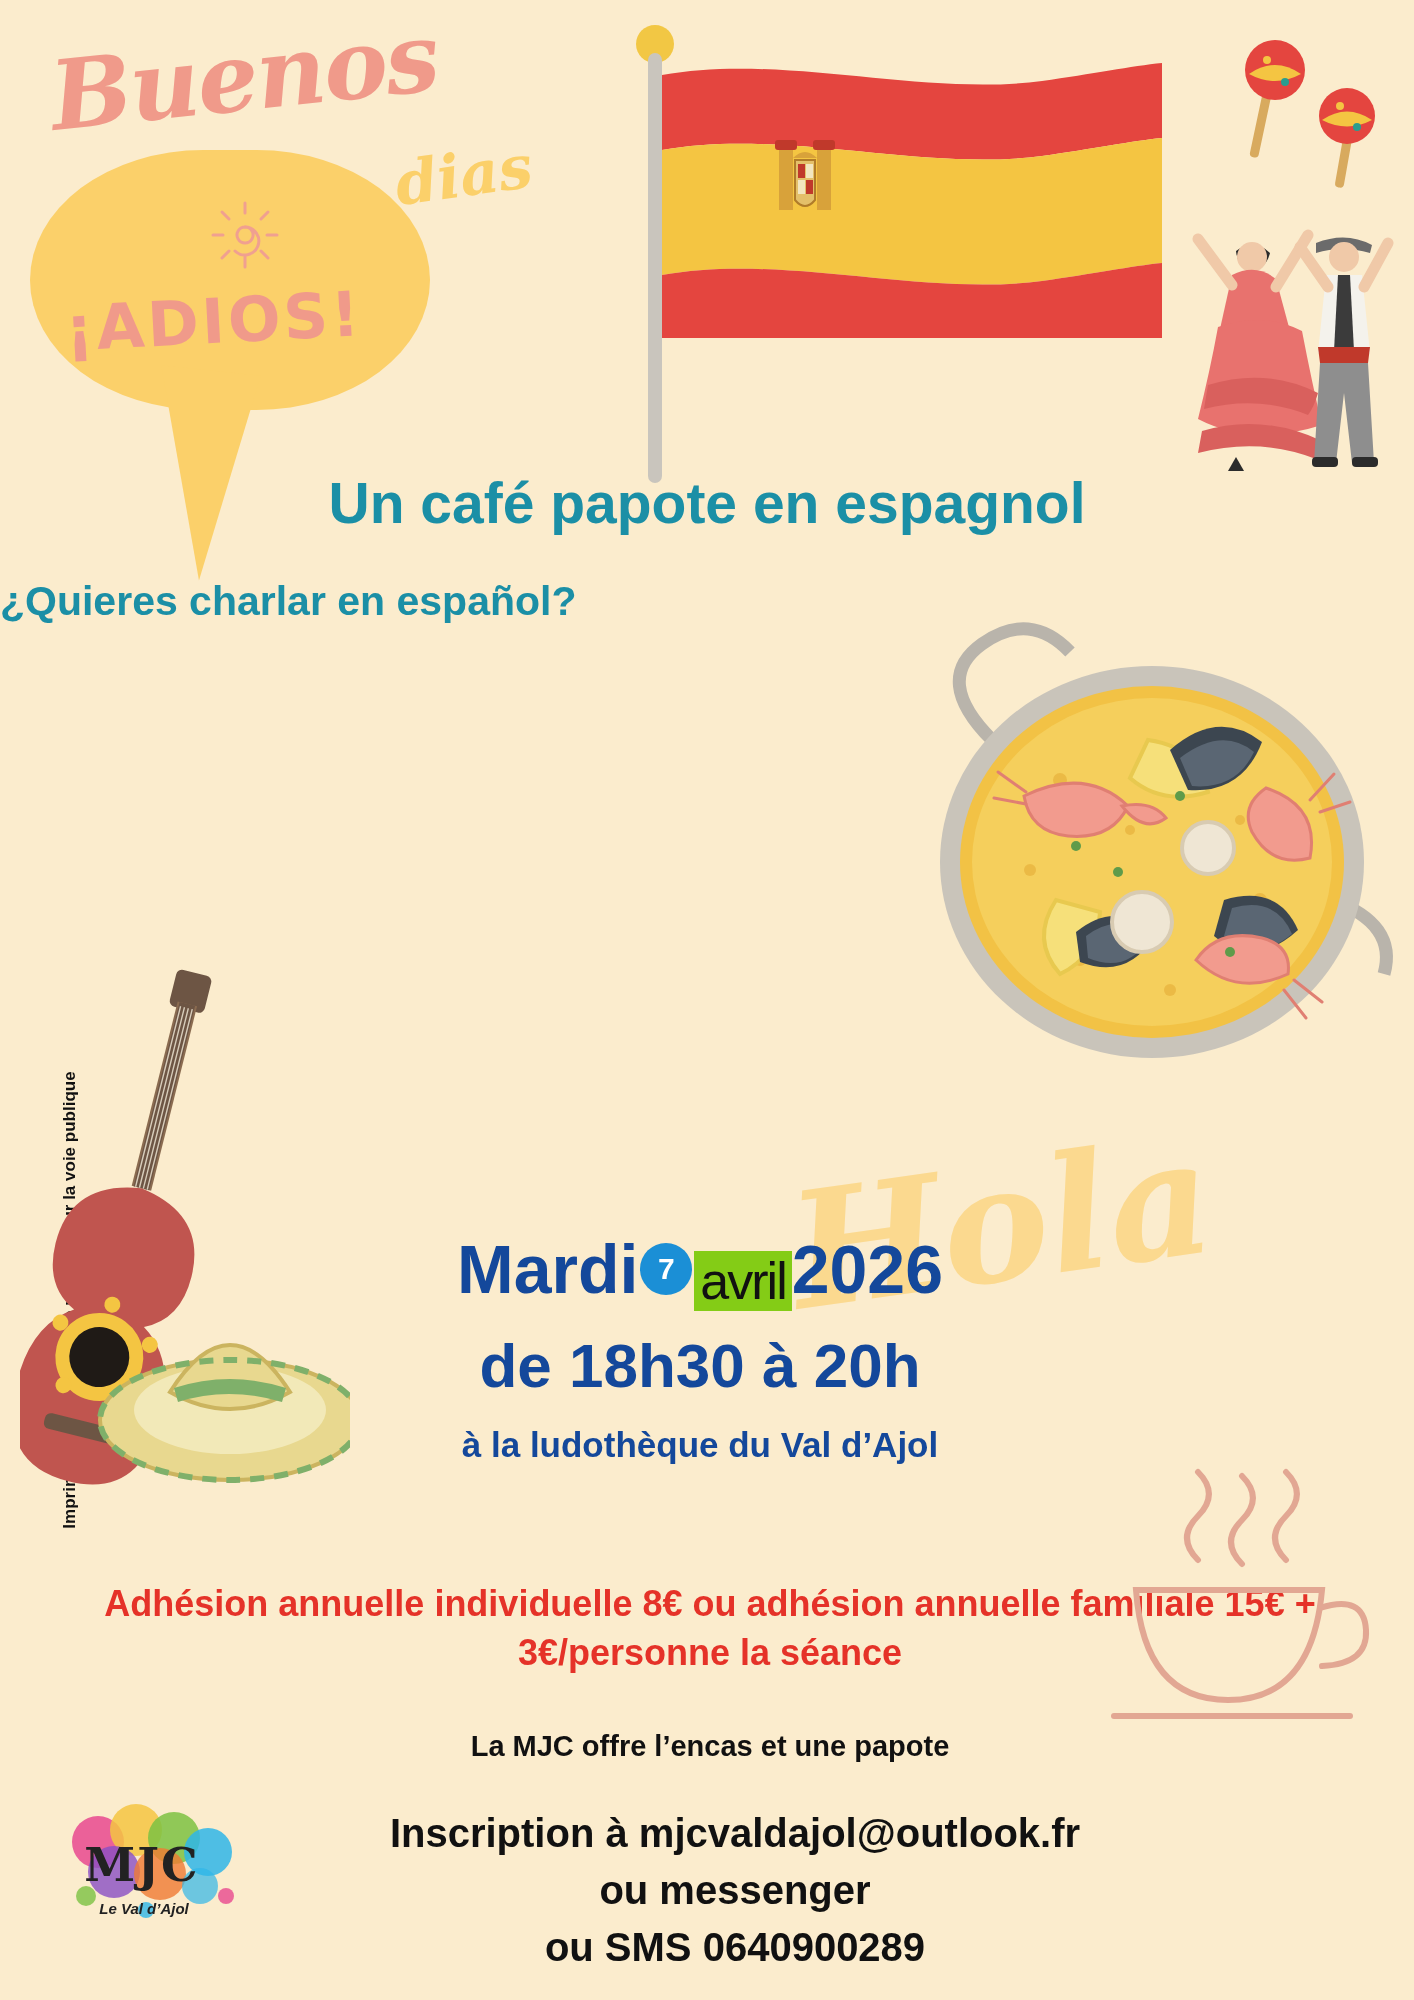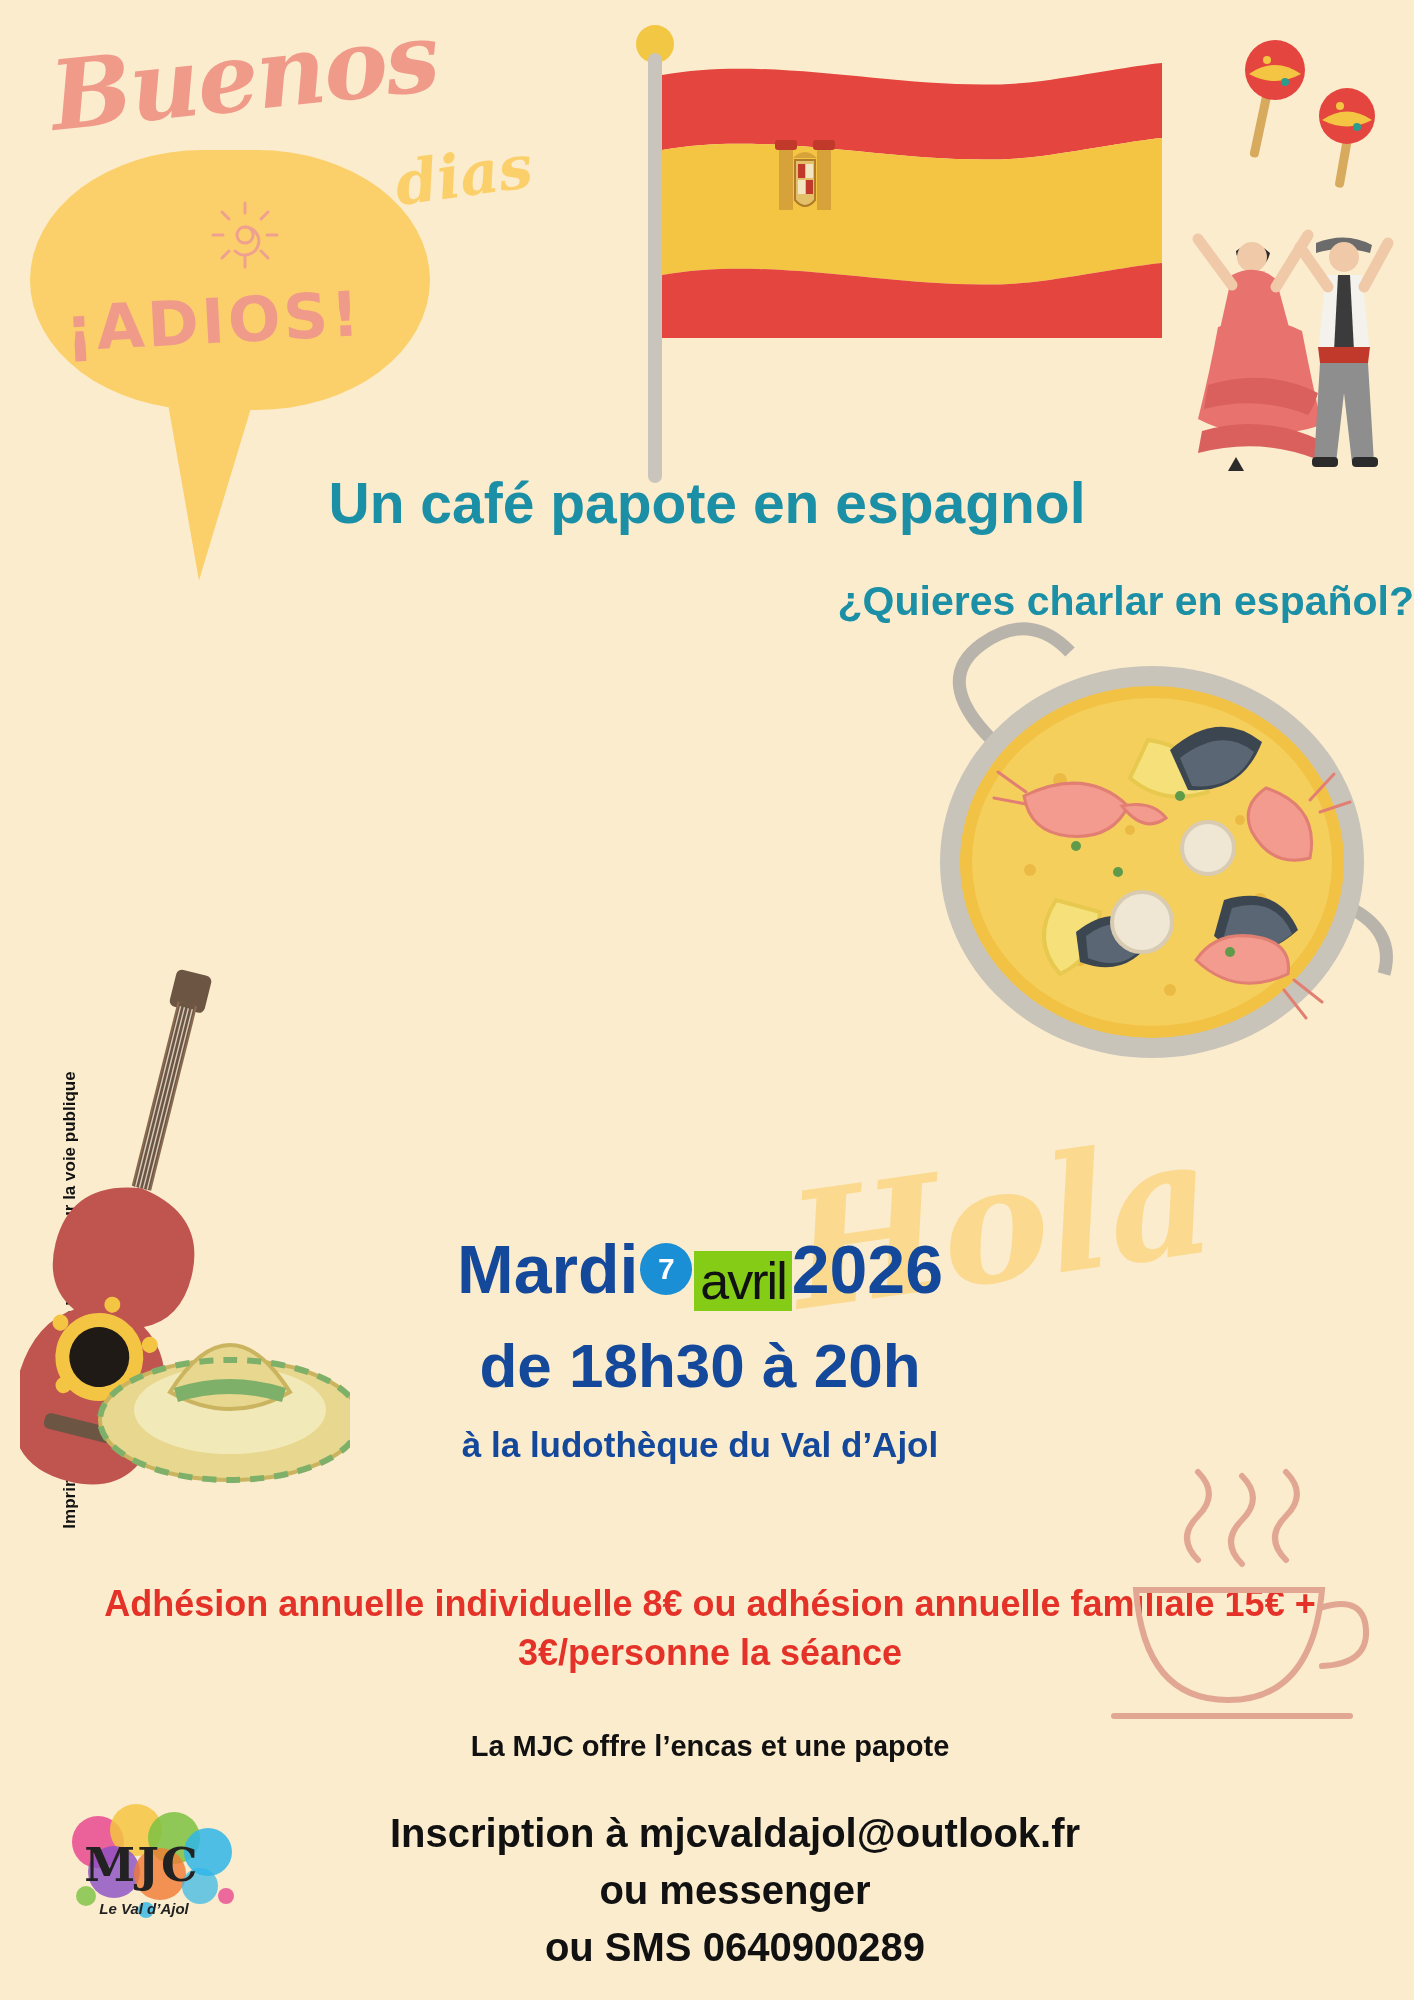--- a/index.html
+++ b/index.html
@@ -137,21 +137,21 @@
     text-align: center;
     font-size: 57px;
     font-weight: bold;
     color: #1b8fa6;
   }
   .title-sub {
     position: absolute;
     left: 0;
     right: 0;
     top: 578px;
-    text-align: right;
+    text-align: left;
     font-size: 41px;
     font-weight: bold;
     color: #1b8fa6;
   }
 
   
   .paella { position: absolute; left: 880px; top: 600px; width: 520px; height: 490px; }
 
   
   .hola {

